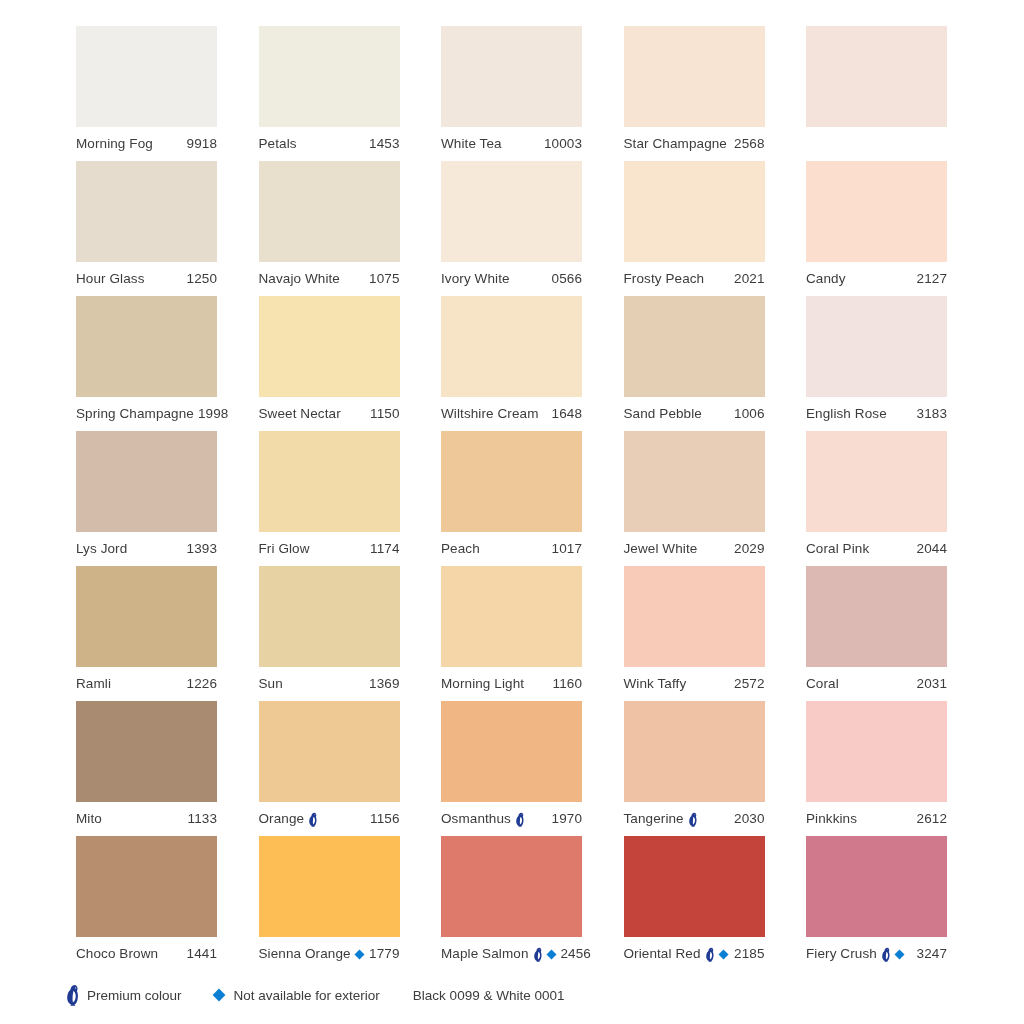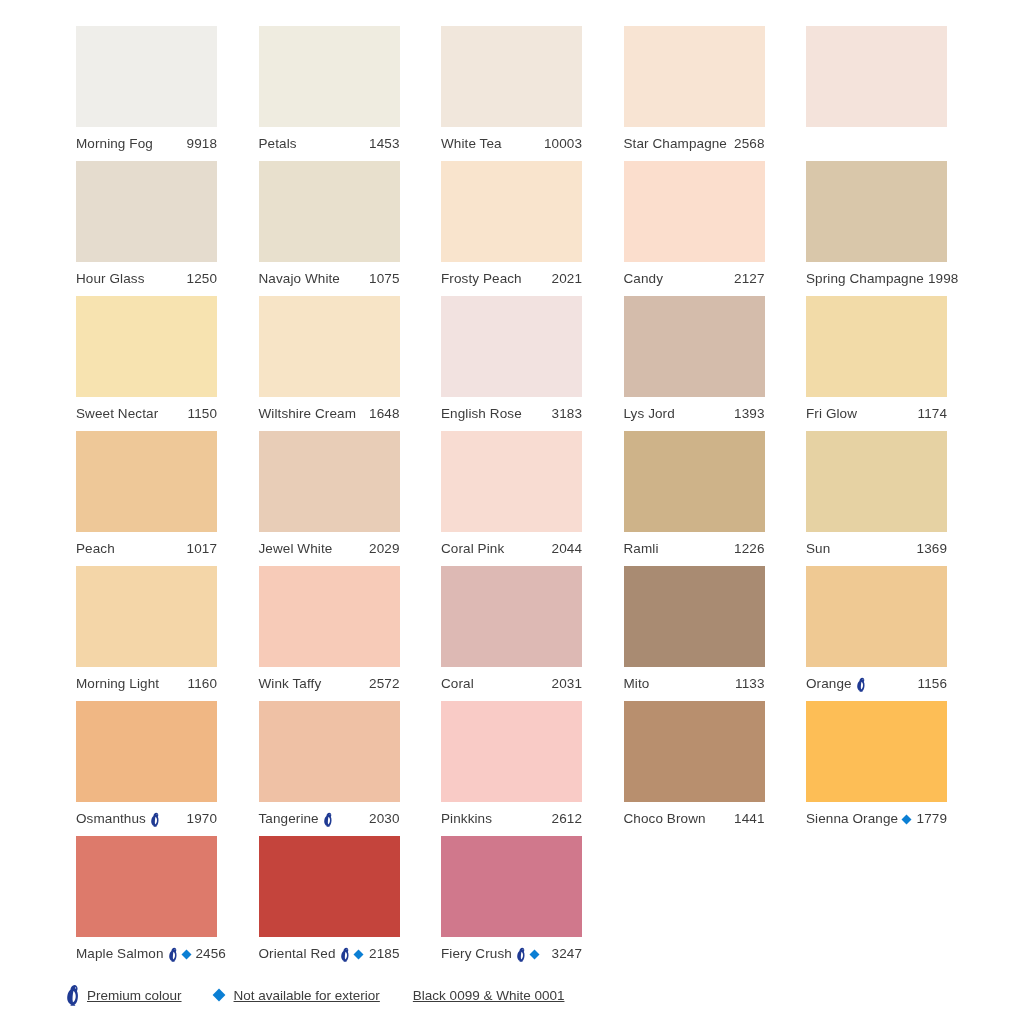--- a/index.html
+++ b/index.html
@@ -70,21 +70,20 @@
   
   #legend {
     position: absolute;
     left: 64px;
     top: 984px;
     display: flex;
     align-items: center;
     font-size: 13.5px;
     color: #3c3c3c;
     white-space: nowrap;
-    text-decoration: underline;
   }
   .lg-item {
     display: flex;
     align-items: center;
   }
   .lg-peng { width: 16px; height: 22px; margin-right: 7px; }
   .lg-diam { width: 14px; height: 14px; margin-right: 8px; }
   .lg-gap1 { width: 30px; }
   .lg-gap2 { width: 33px; }
 </style>
@@ -145,20 +144,29 @@
       <div class="cell">
         <div class="swatch" style="background: rgb(232, 224, 205);"></div>
         <div class="cap">
           <span class="nm">
             <span>Navajo White</span>
           </span>
           <span class="code">1075</span>
         </div>
       </div>
       <div class="cell">
+        <div class="swatch" style="background: rgb(247, 233, 217);"></div>
+        <div class="cap">
+          <span class="nm">
+            <span>Ivory White</span>
+          </span>
+          <span class="code">0566</span>
+        </div>
+      </div>
+      <div class="cell">
         <div class="swatch" style="background: rgb(249, 228, 205);"></div>
         <div class="cap">
           <span class="nm">
             <span>Frosty Peach</span>
           </span>
           <span class="code">2021</span>
         </div>
       </div>
       <div class="cell">
         <div class="swatch" style="background: rgb(251, 222, 205);"></div>
@@ -187,20 +195,29 @@
           <span class="code">1150</span>
         </div>
       </div>
       <div class="cell">
         <div class="swatch" style="background: rgb(247, 228, 198);"></div>
         <div class="cap">
           <span class="nm">
             <span>Wiltshire Cream</span>
           </span>
           <span class="code">1648</span>
+        </div>
+      </div>
+      <div class="cell">
+        <div class="swatch" style="background: rgb(228, 207, 181);"></div>
+        <div class="cap">
+          <span class="nm">
+            <span>Sand Pebble</span>
+          </span>
+          <span class="code">1006</span>
         </div>
       </div>
       <div class="cell">
         <div class="swatch" style="background: rgb(242, 226, 224);"></div>
         <div class="cap">
           <span class="nm">
             <span>English Rose</span>
           </span>
           <span class="code">3183</span>
         </div>

